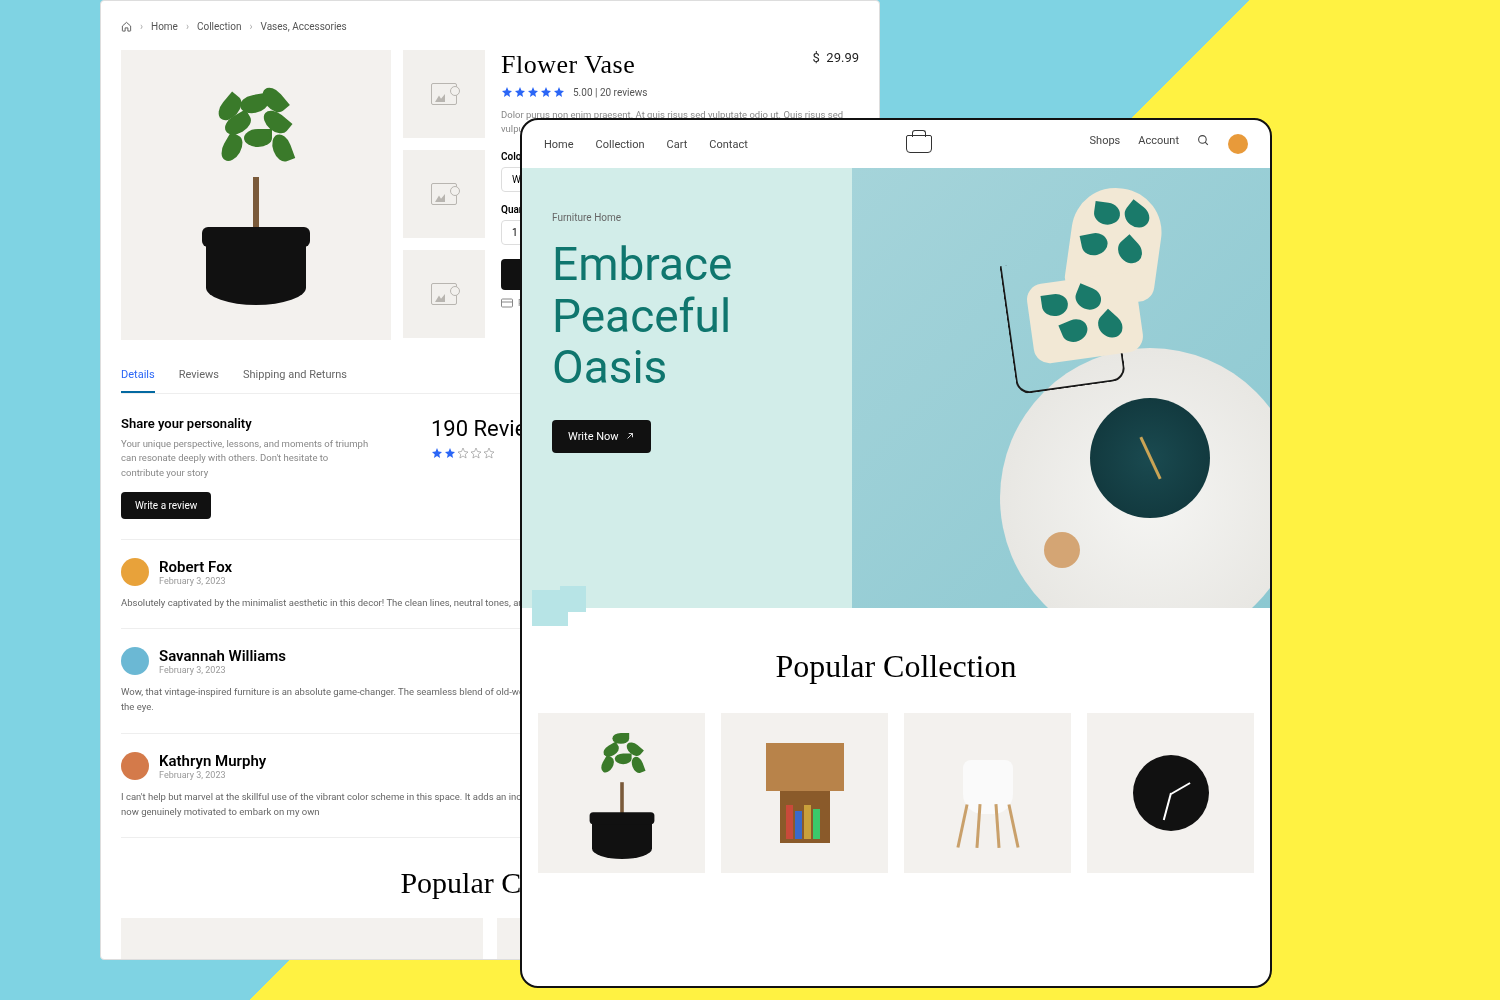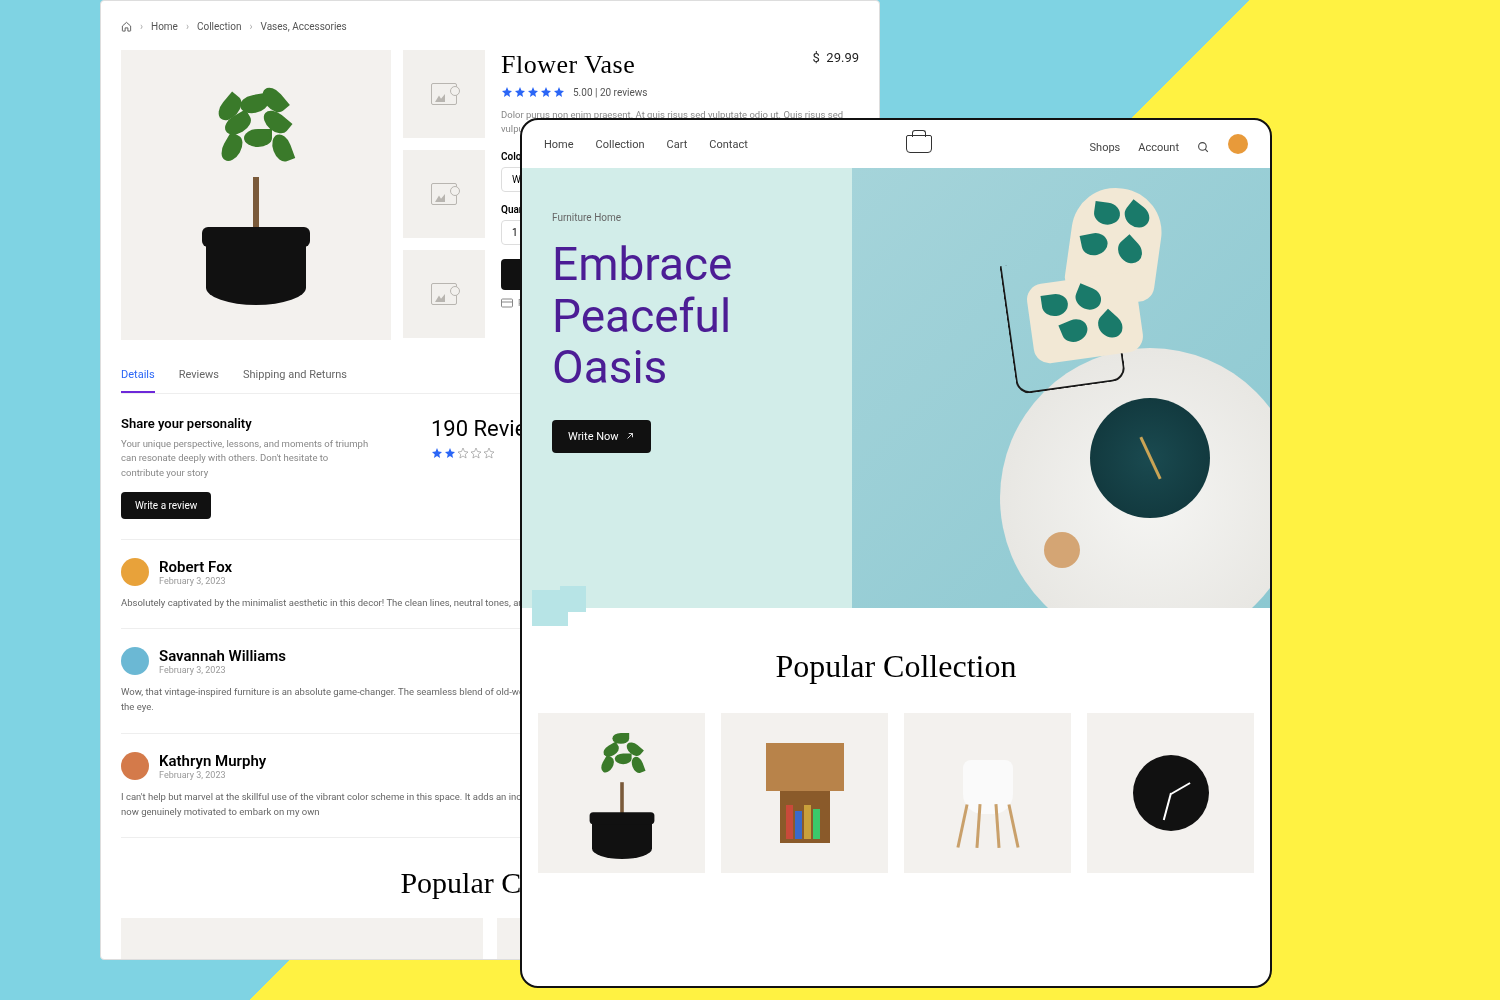--- a/index.html
+++ b/index.html
@@ -34,21 +34,21 @@
 .star{width:12px;height:12px;fill:#2b66f6}
 .star-o{fill:none;stroke:#888;stroke-width:1.2}
 .desc{font-size:9.5px;color:#888;line-height:1.5;margin-bottom:14px}
 .field-label{font-size:10px;font-weight:600;margin-bottom:5px}
 .select-box{border:1px solid #ddd;border-radius:4px;padding:6px 10px;font-size:10px;width:130px;display:flex;justify-content:space-between;align-items:center;margin-bottom:12px}
 .qty-box{border:1px solid #ddd;border-radius:4px;padding:6px 10px;font-size:10px;width:60px;display:flex;justify-content:space-between;align-items:center}
 .cart-btn{background:#111;color:#fff;border:none;padding:10px 22px;border-radius:4px;font-size:10px;margin-top:14px}
 .payrow{font-size:9px;color:#888;margin-top:8px;display:flex;align-items:center;gap:5px}
 .tabs{display:flex;gap:24px;margin-top:28px;border-bottom:1px solid #eee;font-size:11px}
 .tab{padding:0 0 10px;color:#666;cursor:pointer}
-.tab.active{color:#2b66f6;border-bottom:2px solid #6d28d9}
+.tab.active{color:#2b66f6;border-bottom:2px solid #0369a1}
 .exp-row{display:flex;gap:60px;margin-top:22px;padding-bottom:20px;border-bottom:1px solid #eee}
 .exp-left{flex:0 0 250px}
 .exp-title{font-size:13px;font-weight:600;margin-bottom:6px}
 .exp-text{font-size:9.5px;color:#888;line-height:1.5;margin-bottom:12px}
 .wr-btn{background:#111;color:#fff;border:none;padding:8px 14px;border-radius:4px;font-size:10px}
 .rev-count{font-size:22px}
 .rev-stars{margin-top:6px}
 .review{padding:18px 0;border-bottom:1px solid #eee}
 .rev-head{display:flex;align-items:center;gap:10px;margin-bottom:10px}
 .avatar{width:28px;height:28px;border-radius:50%}
@@ -59,26 +59,26 @@
 .pop-grid-a{display:flex;gap:14px}
 .pop-card-a{flex:1;height:110px;background:#f3f1ee}
 
 
 .frame-b{position:absolute;left:520px;top:118px;width:752px;height:870px;background:#fff;border:2px solid #111;border-radius:18px;overflow:hidden}
 .topbar{display:flex;align-items:center;padding:14px 22px;font-size:11px;color:#444}
 .nav-l{display:flex;gap:22px}
 .logo{flex:1;display:flex;justify-content:center}
 .logo-box{width:26px;height:18px;border:1.8px solid #333;border-radius:2px 2px 4px 4px;position:relative}
 .logo-box::before{content:"";position:absolute;top:-6px;left:5px;right:5px;height:6px;border:1.8px solid #333;border-bottom:none;border-radius:3px 3px 0 0}
-.nav-r{display:flex;align-items:flex-end;gap:18px}
+.nav-r{display:flex;align-items:flex-start;gap:18px}
 .av2{width:20px;height:20px;border-radius:50%;background:#e89a3a}
 .hero{display:flex;height:440px}
 .hero-l{flex:0 0 330px;background:#d2ede9;padding:44px 0 0 30px;position:relative}
 .hero-tag{font-size:10px;color:#666;margin-bottom:16px}
-.hero-title{font-size:46px;line-height:1.12;font-weight:400;color:#4c1d95}
+.hero-title{font-size:46px;line-height:1.12;font-weight:400;color:#0f766e}
 .shop-btn{background:#111;color:#fff;border:none;padding:10px 16px;border-radius:4px;font-size:11px;margin-top:26px;display:inline-flex;align-items:center;gap:6px}
 .hero-r{flex:1;background:linear-gradient(135deg,#a5d4da 0%,#8cc8d1 100%);position:relative;overflow:hidden}
 .table{position:absolute;bottom:-40px;right:-30px;width:300px;height:300px;border-radius:50%;background:radial-gradient(circle,#f5f5f3 0%,#e8e7e3 70%,#d8d6d0 100%)}
 .plate{position:absolute;bottom:90px;right:60px;width:120px;height:120px;border-radius:50%;background:radial-gradient(circle,#1a4a50 0%,#0f3338 100%);display:flex;align-items:center;justify-content:center}
 .fork{width:3px;height:46px;background:#caa455;transform:rotate(-25deg)}
 .cup{position:absolute;bottom:40px;right:190px;width:36px;height:36px;border-radius:50%;background:#d4a574}
 .chair{position:absolute;top:20px;right:110px;width:140px;height:200px}
 .chair-seat{position:absolute;top:90px;left:10px;width:110px;height:80px;background:#f2e8d5;border-radius:16px;transform:rotate(-8deg)}
 .chair-back{position:absolute;top:0;left:50px;width:90px;height:110px;background:#f2e8d5;border-radius:44px 44px 16px 16px;transform:rotate(8deg)}
 .mleaf{position:absolute;width:26px;height:22px;background:#1a7a6a;border-radius:0 50% 50% 50%}

